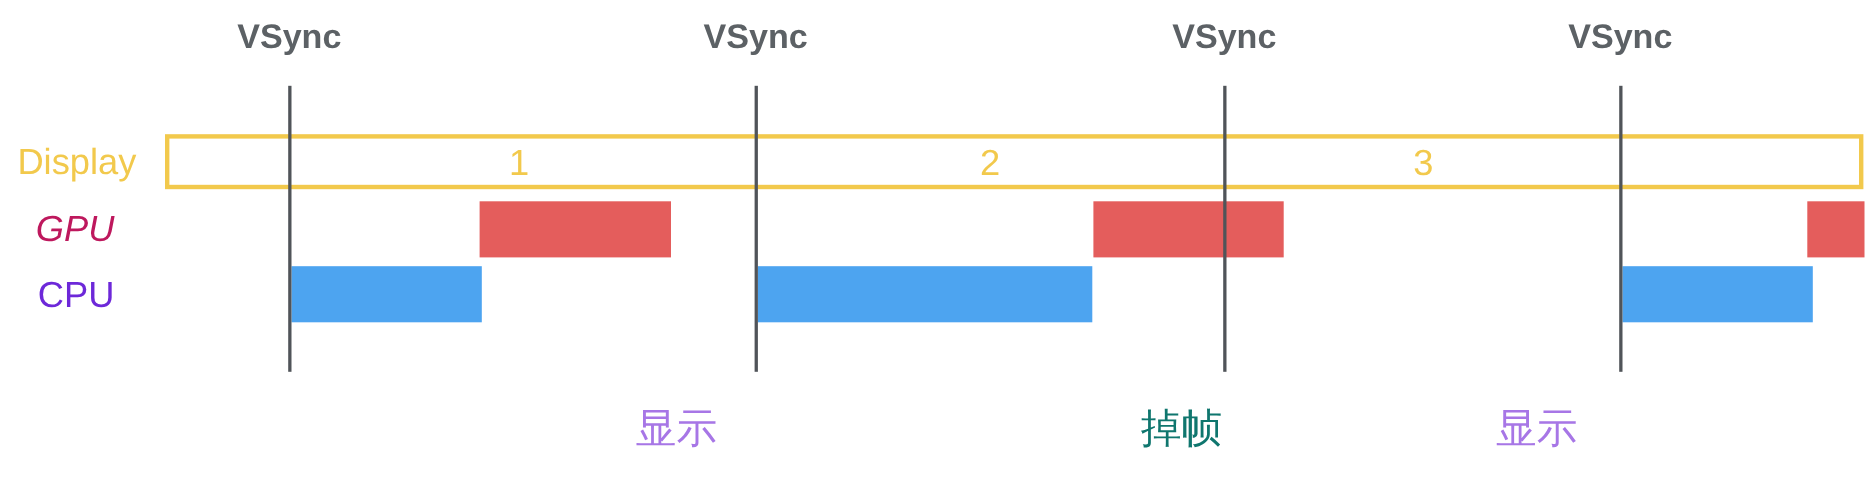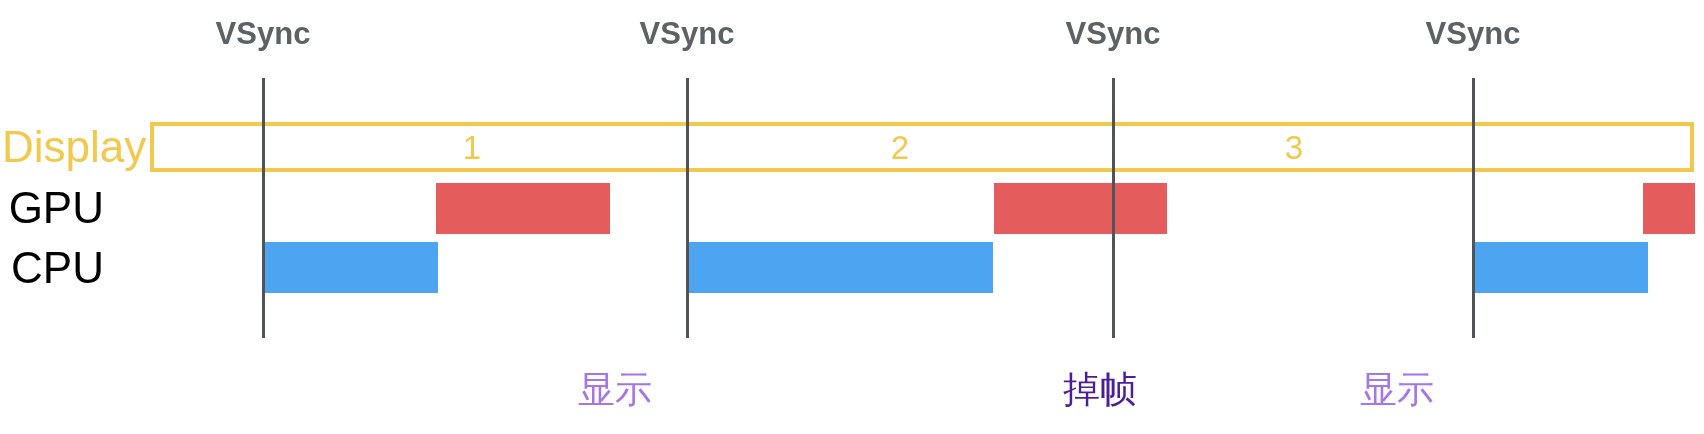--- a/index.html
+++ b/index.html
@@ -53,21 +53,21 @@
     z-index: 2;
   }
 
   .bar { position: absolute; height: 51px; z-index: 2; }
   .gpu-bar { top: 183px; }
   .cpu-bar { top: 242px; }
 
   .row-label {
     position: absolute;
     left: 2px;
-    font-size: 44px;
+    font-size: 33px;
     line-height: 36px;
     text-align: right;
     z-index: 1;
   }
   .row-label.display { top: 129px; width: 122px; }
   .row-label.gpu     { top: 190px; width: 102px; }
   .row-label.cpu     { top: 250px; width: 102px; }
 
   .bottom-label {
     position: absolute;
@@ -77,36 +77,36 @@
     text-align: left;
     font-size: 37px;
     z-index: 1;
   }
 </style>
 </head>
 <body>
 
 <div class="diagram" id="diagram" style="background: rgb(255, 255, 255);">
   <div class="row-label display" style="color: rgb(242, 201, 76);">Display</div>
-  <div class="row-label gpu" style="color: #000000;">GPU</div>
-  <div class="row-label cpu" style="color: #000000;">CPU</div>
+  <div class="row-label gpu" style="color: #be185d; font-style: italic;">GPU</div>
+  <div class="row-label cpu" style="color: #6d28d9;">CPU</div>
   <div class="display-box" id="display-box" style="left: 150px; width: 1544px; border-color: rgb(242, 201, 76);"></div>
 <div class="vsync-label" style="left: 263px; color: rgb(92, 97, 101);">VSync</div>
     <div class="vsync-line" style="left: 262px; top: 78px; height: 260px; background: rgb(80, 84, 89);"></div>
     <div class="vsync-label" style="left: 687px; color: rgb(92, 97, 101);">VSync</div>
     <div class="vsync-line" style="left: 686px; top: 78px; height: 260px; background: rgb(80, 84, 89);"></div>
     <div class="vsync-label" style="left: 1113px; color: rgb(92, 97, 101);">VSync</div>
     <div class="vsync-line" style="left: 1112px; top: 78px; height: 260px; background: rgb(80, 84, 89);"></div>
     <div class="vsync-label" style="left: 1473px; color: rgb(92, 97, 101);">VSync</div>
     <div class="vsync-line" style="left: 1472px; top: 78px; height: 260px; background: rgb(80, 84, 89);"></div>
     <div class="frame-number" style="left: 472px; color: rgb(242, 201, 76);">1</div>
     <div class="frame-number" style="left: 900px; color: rgb(242, 201, 76);">2</div>
     <div class="frame-number" style="left: 1294px; color: rgb(242, 201, 76);">3</div>
     <div class="bar gpu-bar" style="left: 436px; width: 174px; background: rgb(228, 93, 92);"></div>
     <div class="bar gpu-bar" style="left: 994px; width: 173px; background: rgb(228, 93, 92);"></div>
     <div class="bar gpu-bar" style="left: 1643px; width: 52px; background: rgb(228, 93, 92);"></div>
     <div class="bar cpu-bar" style="left: 265px; width: 173px; background: rgb(77, 164, 240);"></div>
     <div class="bar cpu-bar" style="left: 689px; width: 304px; background: rgb(77, 164, 240);"></div>
     <div class="bar cpu-bar" style="left: 1475px; width: 173px; background: rgb(77, 164, 240);"></div>
     <div class="bottom-label" style="left: 688px; color: rgb(167, 118, 230);">显示</div>
-    <div class="bottom-label" style="left: 1173px; color: #4c1d95; font-family: Liberation Serif, serif;">掉帧</div>
+    <div class="bottom-label" style="left: 1147px; color: #0f766e; font-family: Liberation Serif, serif;">掉帧</div>
     <div class="bottom-label" style="left: 1470px; color: rgb(167, 118, 230);">显示</div>
   </div>
 
 </body></html>

